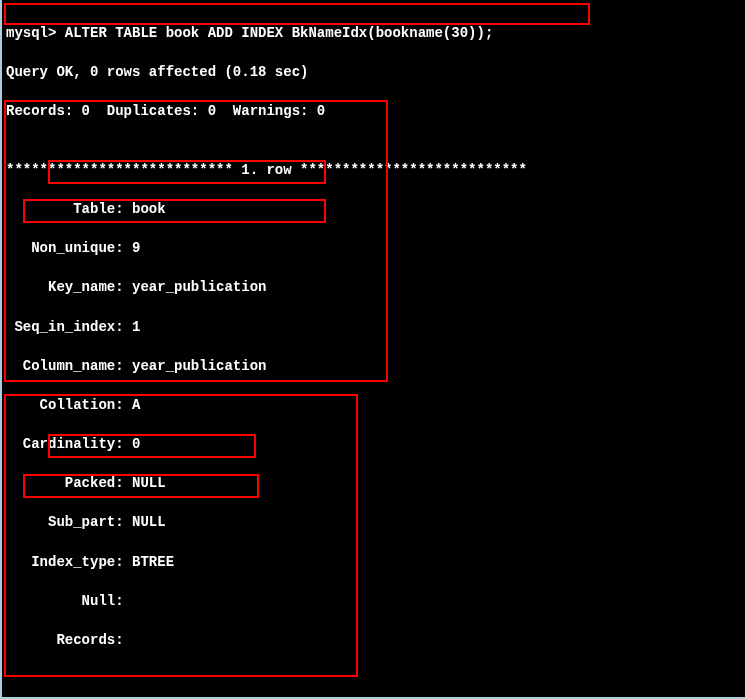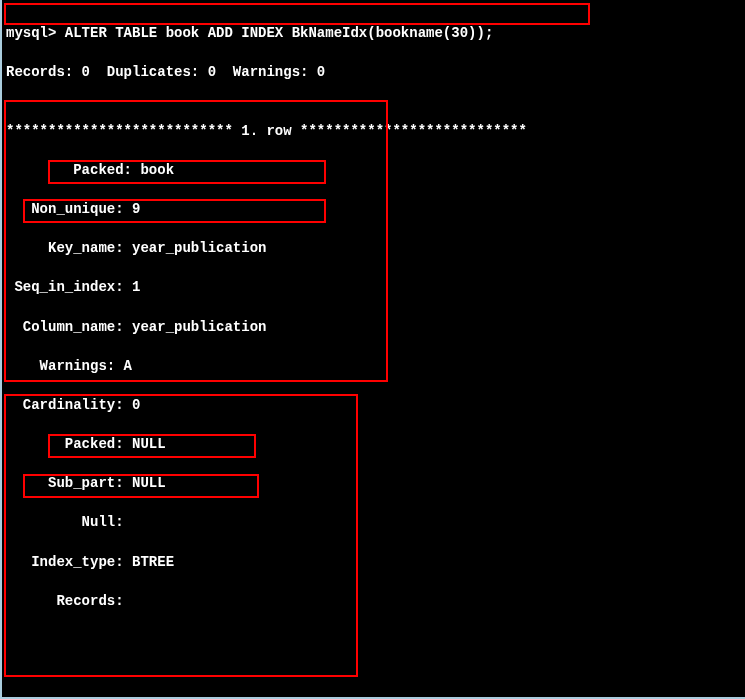--- a/index.html
+++ b/index.html
@@ -47,34 +47,35 @@
     }
   </style>
 </head>
 <body>
 
 <div class="border-left"></div>
 <div class="border-bottom"></div>
 
 <div class="terminal">
 <span class="line">mysql&gt; ALTER TABLE book ADD INDEX BkNameIdx(bookname(30));</span>
+<span class="line">Query OK, 0 rows affected (0.18 sec)</span>
 <span class="line">Records: 0  Duplicates: 0  Warnings: 0</span>
 <span class="line"></span>
 <span class="line">*************************** 1. row ***************************</span>
-<span class="line">        Packed: book</span>
+<span class="line">        Table: book</span>
 <span class="line">   Non_unique: 9</span>
 <span class="line">     Key_name: year_publication</span>
 <span class="line"> Seq_in_index: 1</span>
 <span class="line">  Column_name: year_publication</span>
-<span class="line">    Warnings: A</span>
+<span class="line">    Collation: A</span>
 <span class="line">  Cardinality: 0</span>
 <span class="line">       Packed: NULL</span>
 <span class="line">     Sub_part: NULL</span>
+<span class="line">   Index_type: BTREE</span>
 <span class="line">         Null:</span>
-<span class="line">   Index_type: BTREE</span>
 <span class="line">      Records:</span>
 
 
 
 
 
 
 
 
 

